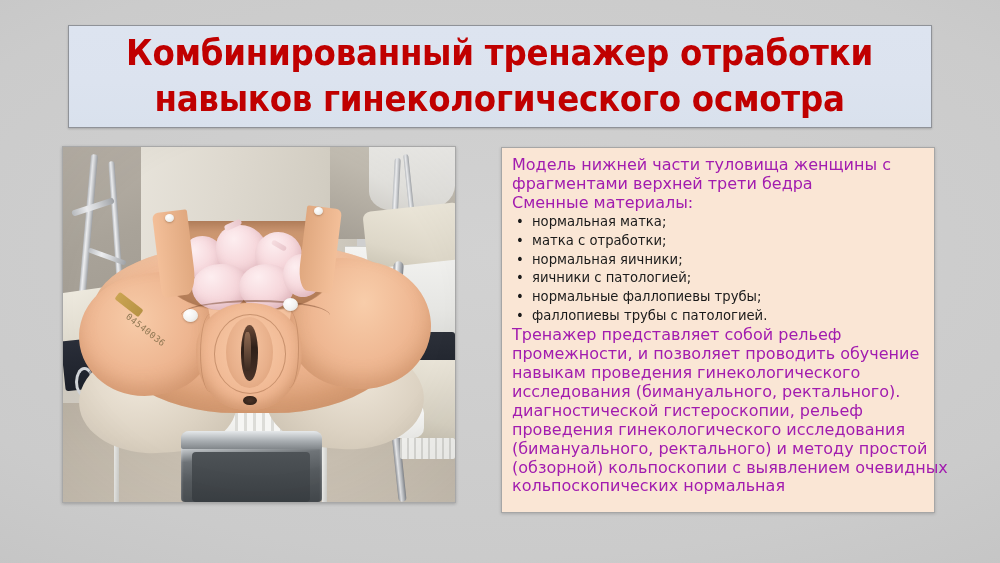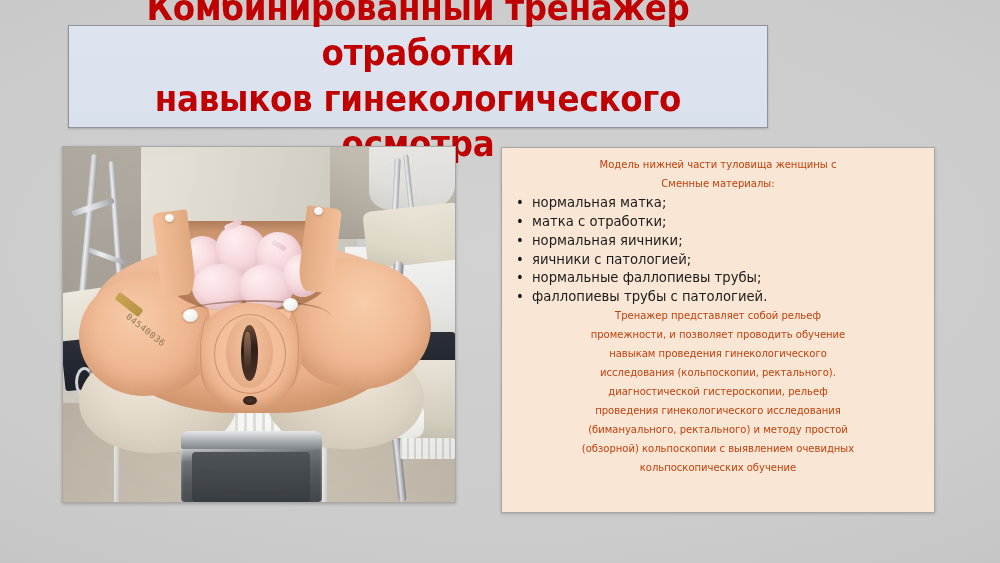--- a/index.html
+++ b/index.html
@@ -20,21 +20,21 @@
     height: 563px;
     background:
       radial-gradient(ellipse 140% 120% at 50% 45%, #d2d2d2 0%, #cbcbcb 45%, #bdbdbd 78%, #b4b4b4 100%);
   }
 
   
   #title-box {
     position: absolute;
     left: 68px;
     top: 25px;
-    width: 700px;
+    width: 864px;
     height: 103px;
     background: linear-gradient(180deg, #dde4f0 0%, #dce3ef 55%, #d9e1ed 100%);
     border: 1px solid #8f9298;
     box-sizing: border-box;
     display: flex;
     align-items: center;
     justify-content: center;
     box-shadow: 0 1px 2px rgba(0,0,0,0.18);
   }
   #title-text {
@@ -402,25 +402,24 @@
     width: 434px;
     height: 366px;
     background: #fae6d5;
     border: 1px solid #a6a6a6;
     box-sizing: border-box;
     padding: 8px 10px 6px 10px;
     box-shadow: 0 1px 3px rgba(0,0,0,0.18);
   }
   .body-line {
     font-family: "DejaVu Sans", sans-serif;
-    font-size: 10px;
+    font-size: 16px;
     line-height: 18.9px;
-    color: #c2410c;
+    color: #a21caf;
     white-space: nowrap;
-    text-align: center;
   }
   .bullet-line {
     font-family: "DejaVu Sans", sans-serif;
     font-size: 13.2px;
     line-height: 18.9px;
     color: #1a1a1a;
     display: flex;
     white-space: nowrap;
   }
   .bullet-mark {
@@ -518,20 +517,21 @@
     <div class="ph" id="tray"></div>
     <div class="ph" id="tray-inner"></div>
     <div class="ph" id="tray-rim"></div>
 
     <div class="ph" id="photo-vignette"></div>
   </div>
 
   <div id="text-panel">
 
     <div class="body-line">Модель нижней части туловища женщины с</div>
+    <div class="body-line">фрагментами верхней трети бедра</div>
     <div class="body-line">Сменные материалы:</div>
 
     <div class="bullet-line">
       <span class="bullet-mark">•</span>
       <span>нормальная матка;</span>
     </div>
     <div class="bullet-line">
       <span class="bullet-mark">•</span>
       <span>матка с отработки;</span>
     </div>
@@ -548,22 +548,22 @@
       <span>нормальные фаллопиевы трубы;</span>
     </div>
     <div class="bullet-line">
       <span class="bullet-mark">•</span>
       <span>фаллопиевы трубы с патологией.</span>
     </div>
 
     <div class="body-line">Тренажер представляет собой рельеф</div>
     <div class="body-line">промежности, и позволяет проводить обучение</div>
     <div class="body-line">навыкам проведения гинекологического</div>
-    <div class="body-line">исследования (кольпоскопии, ректального).</div>
+    <div class="body-line">исследования (бимануального, ректального).</div>
     <div class="body-line">диагностической гистероскопии, рельеф</div>
     <div class="body-line">проведения гинекологического исследования</div>
     <div class="body-line">(бимануального, ректального) и методу простой</div>
     <div class="body-line">(обзорной) кольпоскопии с выявлением очевидных</div>
-    <div class="body-line">кольпоскопических обучение</div>
+    <div class="body-line">кольпоскопических нормальная</div>
 
   </div>
 
 </div>
 
 </body></html>

